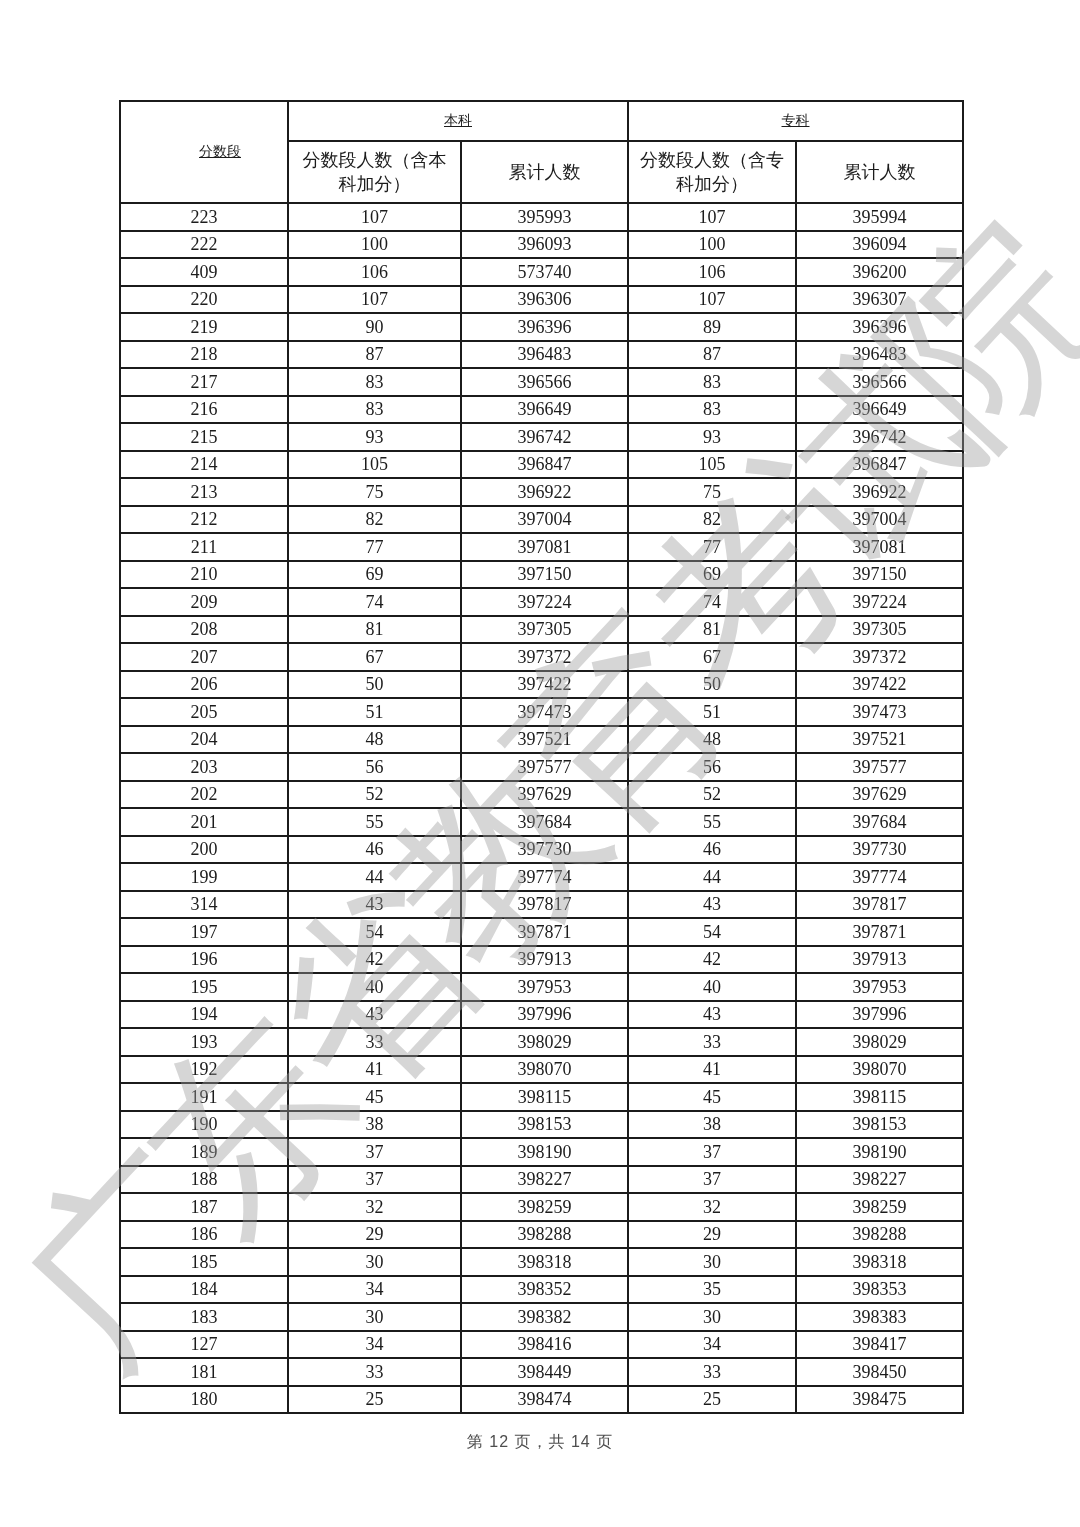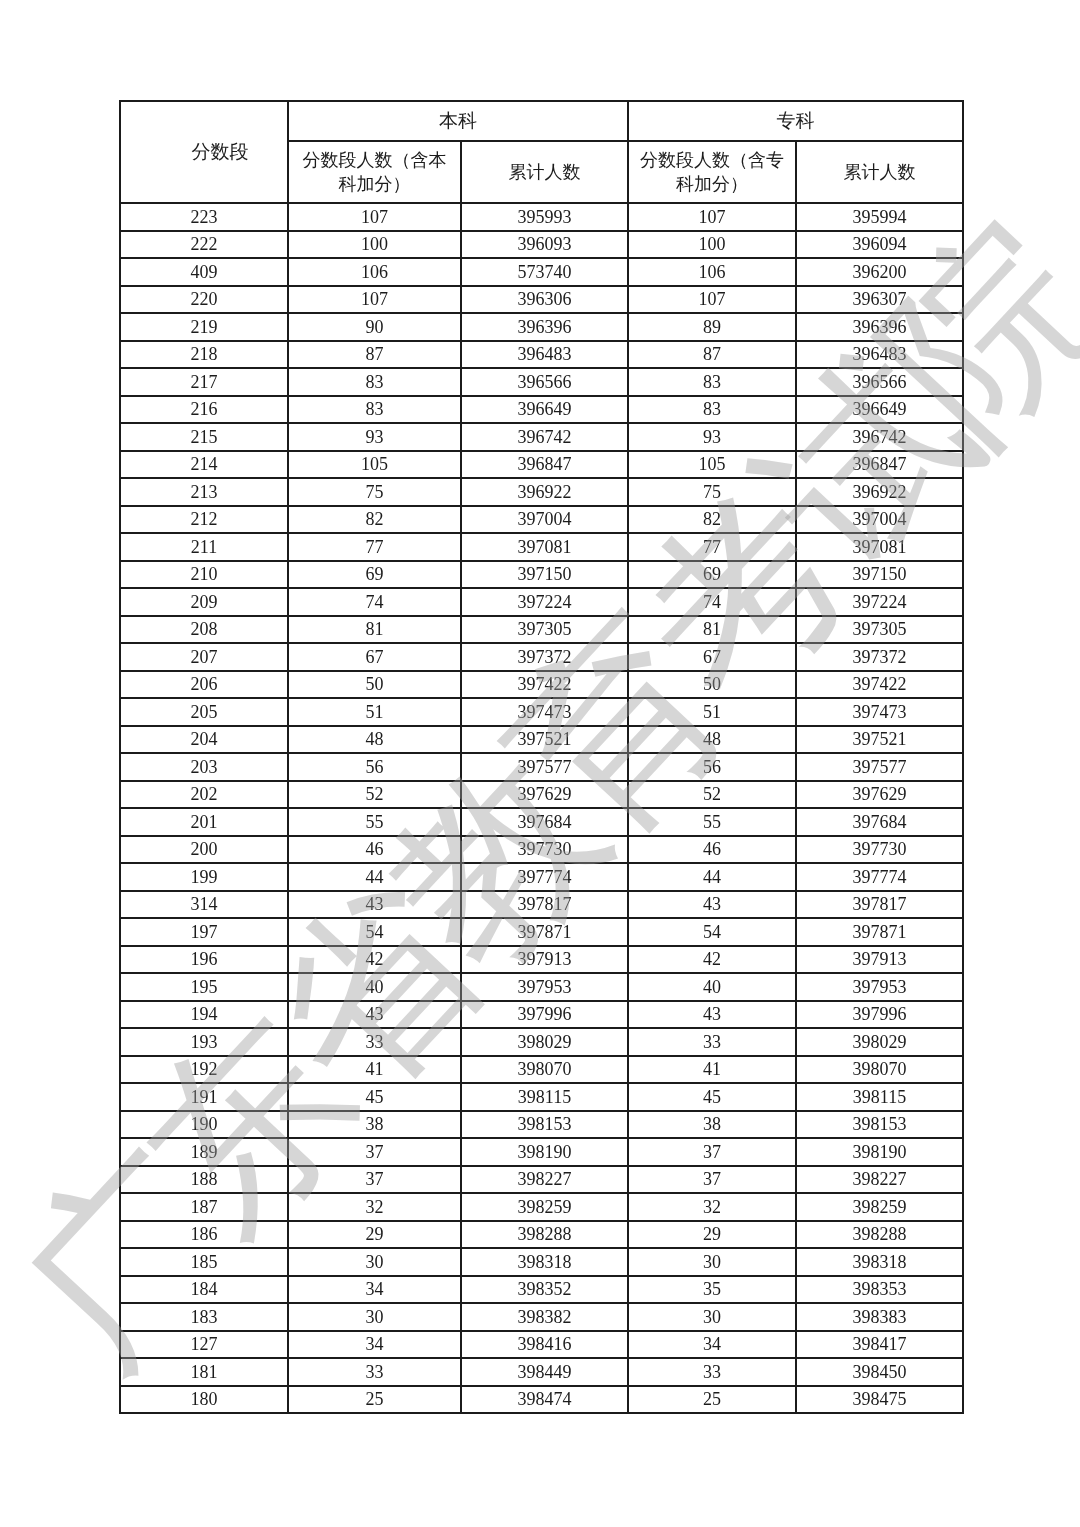--- a/index.html
+++ b/index.html
@@ -36,21 +36,21 @@
     z-index: 1;
     background: transparent;
   }
   .score-table th, .score-table td {
     border: 2px solid #1b1b1b;
     text-align: center;
     vertical-align: middle;
     padding: 0;
     overflow: hidden;
   }
-  .score-table thead tr.group-row th { height: 38px; font-size: 19px; font-weight: normal; }
+  .score-table thead tr.group-row th { height: 38px; font-size: 14px; font-weight: normal; text-decoration: underline; }
   .score-table thead tr.sub-row th { height: 60px; font-size: 18px; font-weight: normal; line-height: 1.35; padding: 0 6px; }
   .score-table th.corner { font-size: 19px; font-weight: normal; padding-left: 32px; }
   .score-table tbody td {
     height: 25.5px;
     font-size: 18px;
     line-height: 1;
   }
   .footer {
     position: absolute;
     left: 0;
@@ -397,14 +397,15 @@
         <tr>
           <td>180</td>
           <td>25</td>
           <td>398474</td>
           <td>25</td>
           <td>398475</td>
         </tr>
       </tbody>
   </table>
 
+  <div class="footer">第 12 页，共 14 页</div>
 
 </div>
 
 </body></html>

